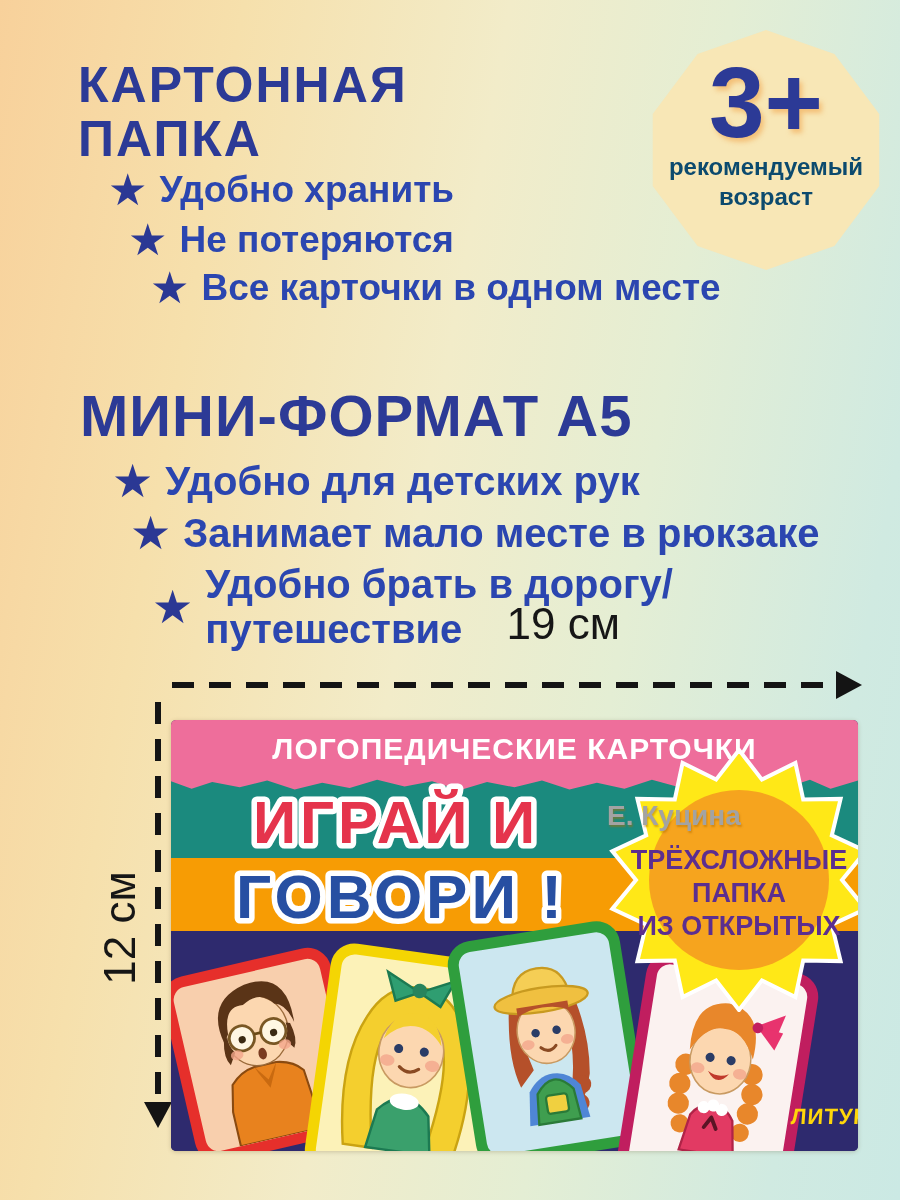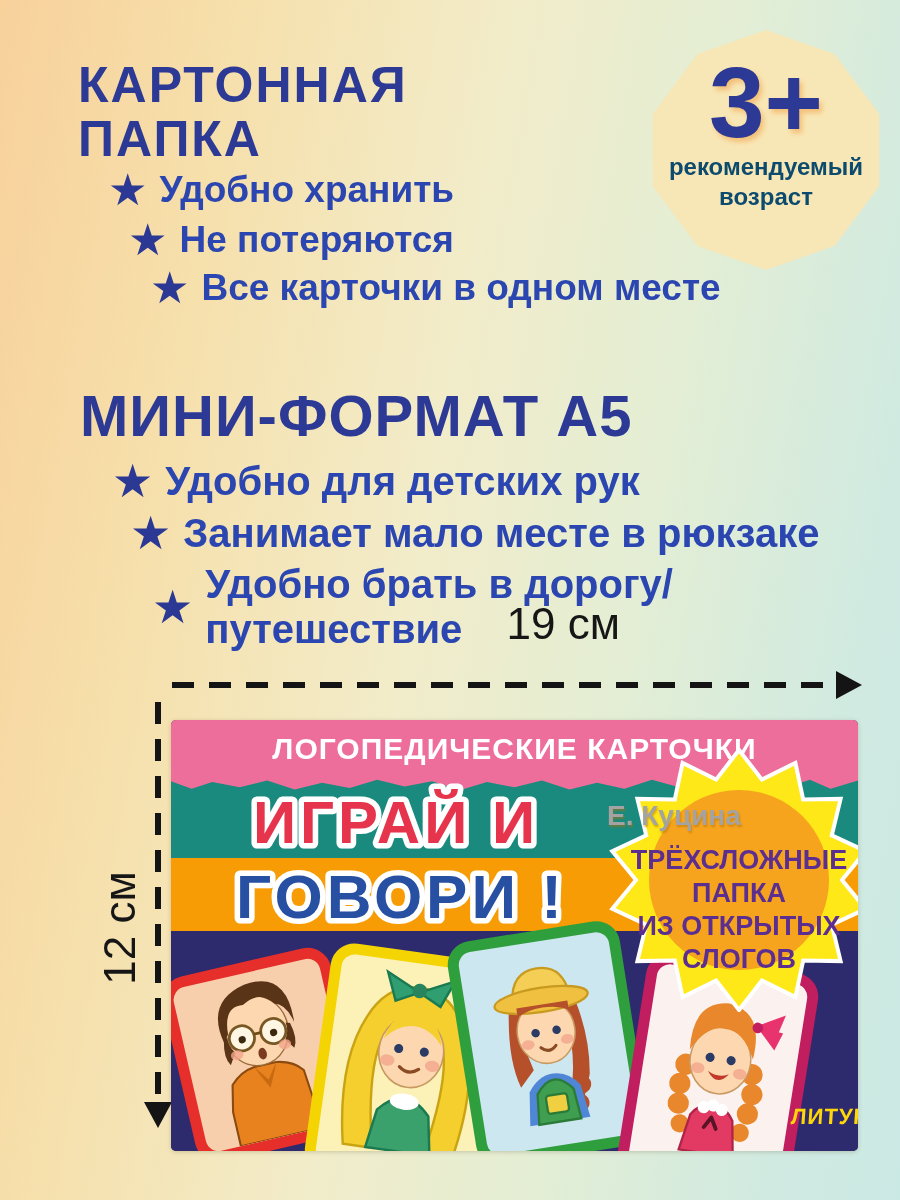--- a/index.html
+++ b/index.html
@@ -241,20 +241,19 @@
     <div class="sunburst">
       <svg width="264" height="264" viewBox="0 0 264 264">
         <polygon id="starburst-poly" points="132.0,2.0 154.9,31.6 188.4,14.9 196.2,51.5 233.6,50.9 224.8,87.3 258.7,103.1 235.0,132.0 258.7,160.9 224.8,176.7 233.6,213.1 196.2,212.5 188.4,249.1 154.9,232.4 132.0,262.0 109.1,232.4 75.6,249.1 67.8,212.5 30.4,213.1 39.2,176.7 5.3,160.9 29.0,132.0 5.3,103.1 39.2,87.3 30.4,50.9 67.8,51.5 75.6,14.9 109.1,31.6" fill="#ffe817" stroke="#ffffff" stroke-width="4"></polygon>
         <circle cx="132" cy="132" r="90" fill="#f6a41e"></circle>
       </svg>
       <div class="sun-author">Е. Куцина</div>
       <div class="sun-subtitle">
         <div>ТРЁХСЛОЖНЫЕ</div>
         <div>ПАПКА</div>
         <div>ИЗ ОТКРЫТЫХ</div>
-        <div>СЛОГОВ</div>
       </div>
     </div>
 
     <div class="publisher">ЛИТУР</div>
   </div>
 
 </div>
 
 </body></html>

